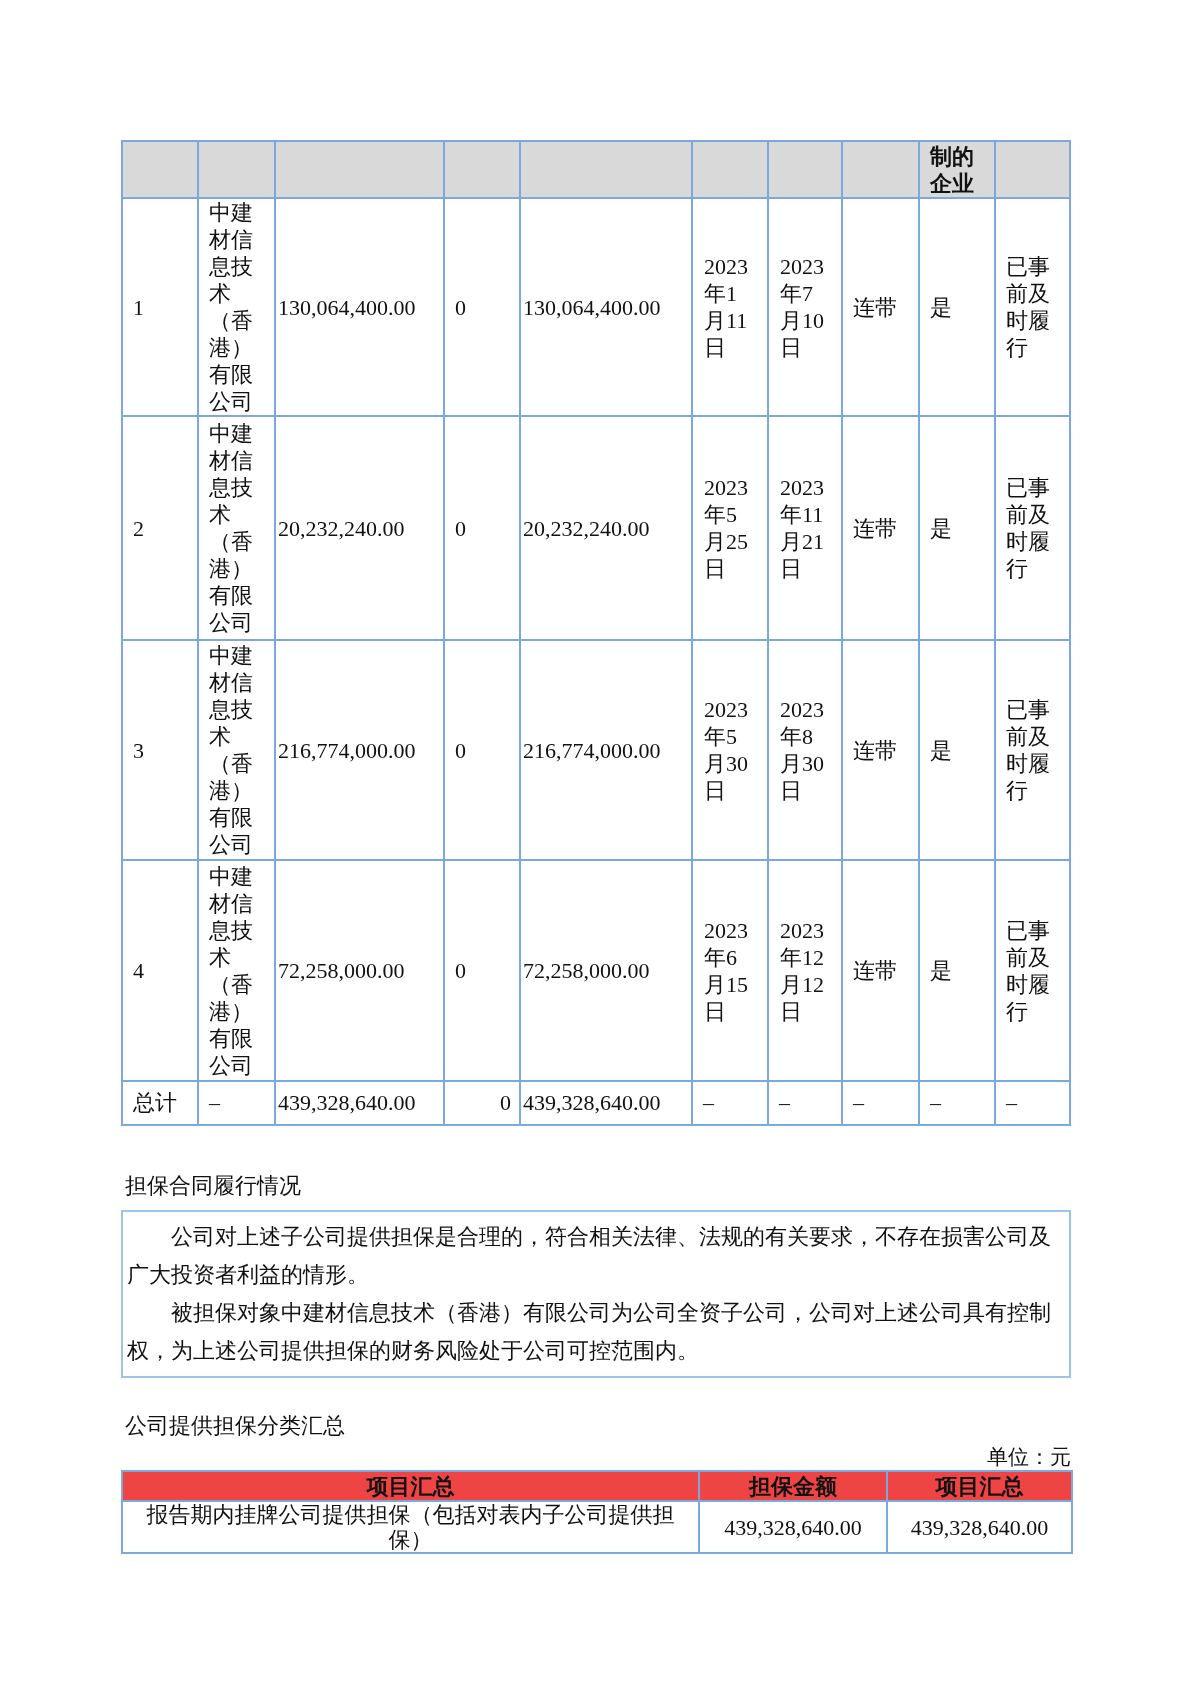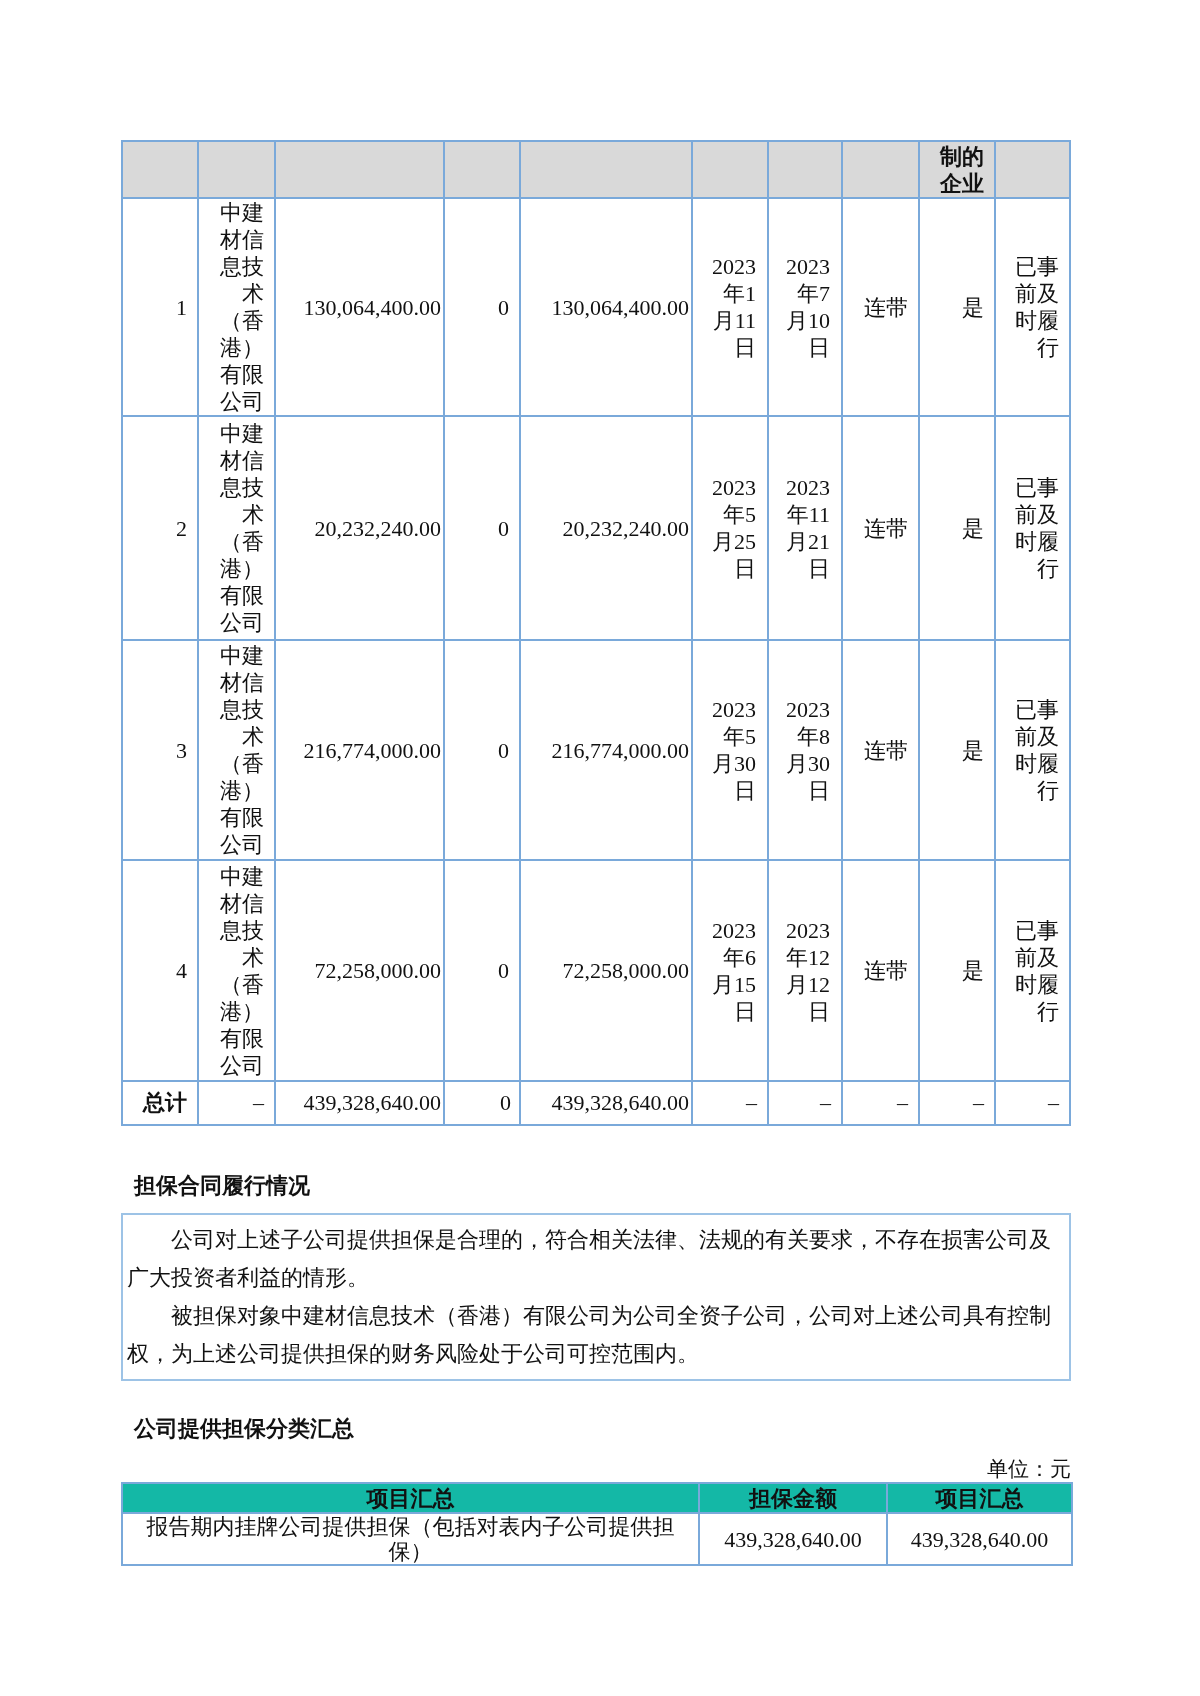--- a/index.html
+++ b/index.html
@@ -9,57 +9,57 @@
     font-family:"Liberation Serif","DejaVu Serif",serif;
     overflow:hidden; position:relative;
   }
   .page { position:absolute; left:121px; top:140px; width:950px; }
 
   
   table { border-collapse:collapse; table-layout:fixed; }
   .tbl1 { width:950px; }
   .tbl1 td {
     border:2px solid #7aa9da;
-    text-align:right; vertical-align:middle;
+    text-align:left; vertical-align:middle;
     font-size:22px; line-height:27px;
     padding:0 10px;
   }
   .tbl1 tr.hdr td { background:#d9d9d9; font-weight:bold; height:57px; }
   .tbl1 tr.row1 td { height:218px; }
   .tbl1 tr.row2 td { height:224px; }
   .tbl1 tr.row3 td { height:220px; }
   .tbl1 tr.row4 td { height:221px; }
   .tbl1 tr.total td { height:30px; line-height:26px; }
   .tbl1 td.num { padding:8px 2px; white-space:nowrap; }
   .tbl1 td.datec { padding:0 11px; }
-  .tbl1 tr.total td.lbl { font-weight:bold; }
+  .tbl1 tr.total td.lbl { font-weight:normal; }
   .tbl1 tr.total td.zero-right { text-align:right; padding-right:8px; }
 
   
-  .h-bold { font-weight:bold; font-size:22px; line-height:28px; margin:13px; }
+  .h-bold { font-weight:normal; font-size:22px; line-height:28px; margin:4px; }
   .heading1 { margin-top:46px; }
   .perf-box {
     margin-top:10px; width:950px;
     border:2px solid #9dc3e6;
     padding:6px 4px;
     font-size:22px; line-height:38px;
   }
   .perf-box p { margin:0; text-indent:2em; }
 
   .heading2 { margin-top:34px; }
   .unit { margin-top:4px; text-align:right; font-size:21px; line-height:26px; }
 
   
   .tbl2 { width:950px; margin-top:0px; }
   .tbl2 td {
     border:2px solid #7aa9da;
     vertical-align:middle; font-size:22px; line-height:25px;
     padding:0 8px;
   }
-  .tbl2 tr.hdr td { background:#14b8a6; font-weight:bold; text-align:center; height:30px; }
+  .tbl2 tr.hdr td { background:#ef4444; font-weight:bold; text-align:center; height:30px; }
   .tbl2 tr.r1 td { height:34px;text-align:center; }
   .tbl2 tr.r2 td { height:51px; }
   .tbl2 td.item { text-align:left; }
   .tbl2 td.val { text-align:right; white-space:nowrap; }
 </style>
 </head>
 <body>
 
 <div class="page">
 

